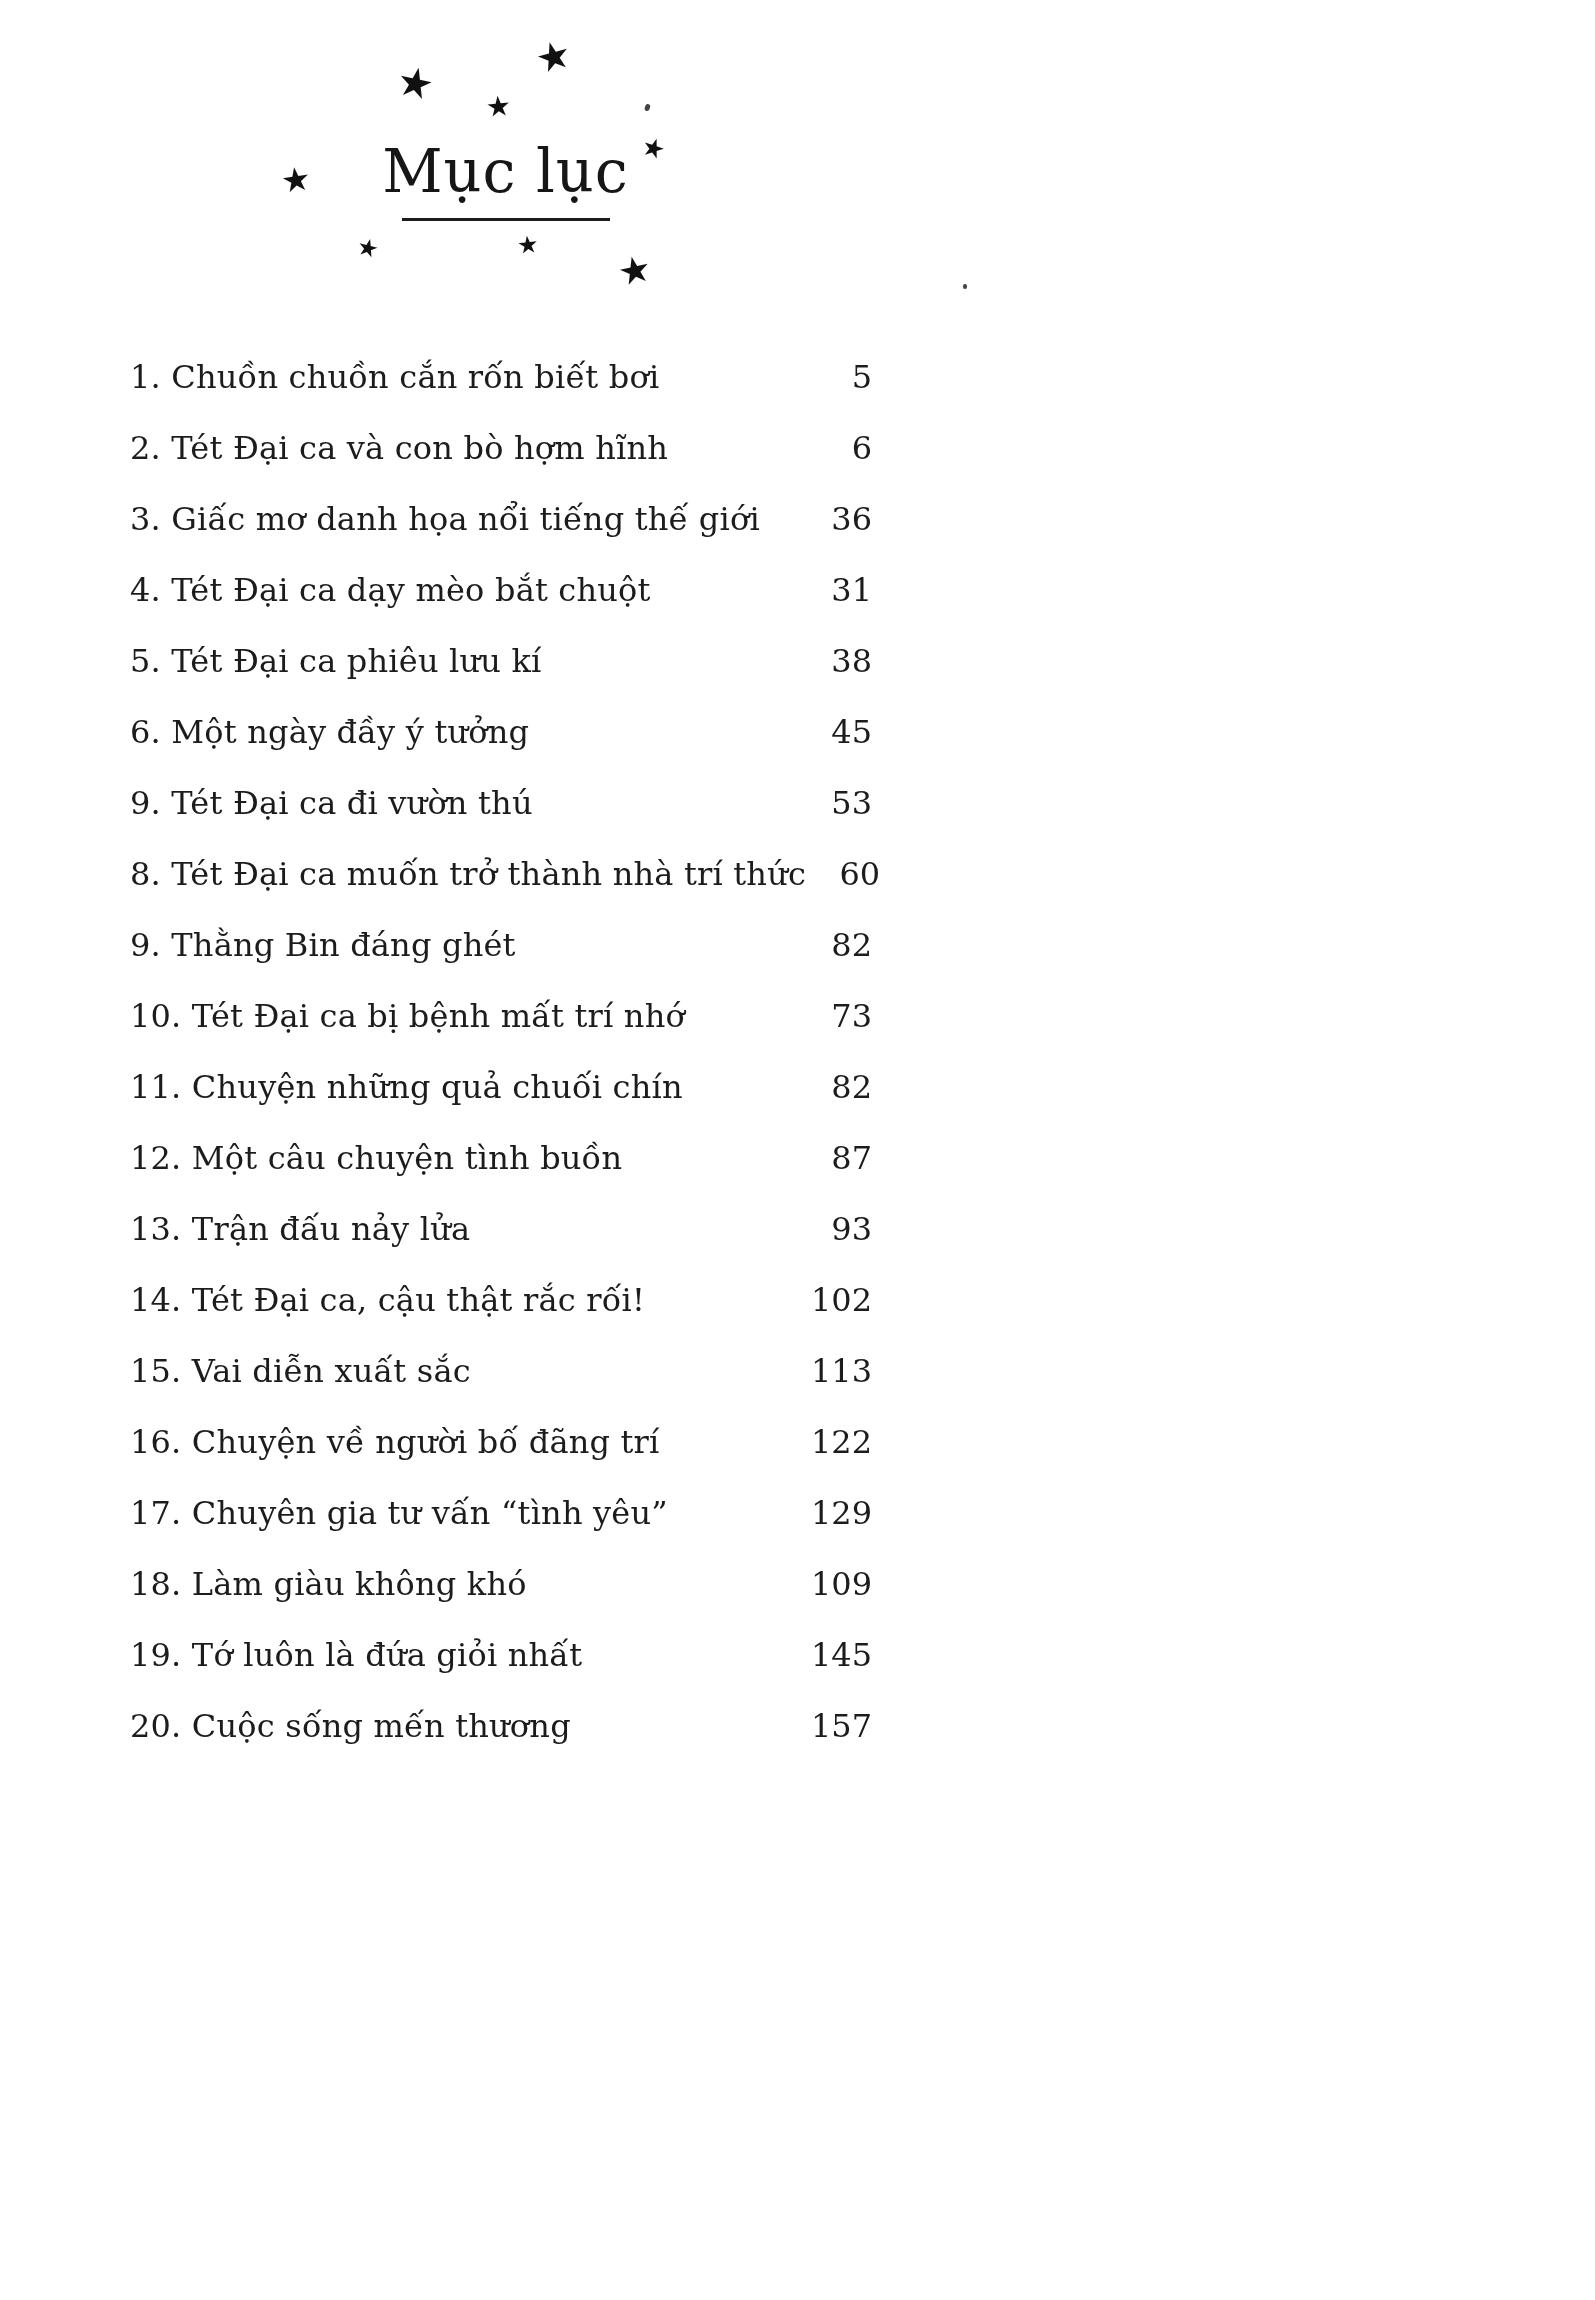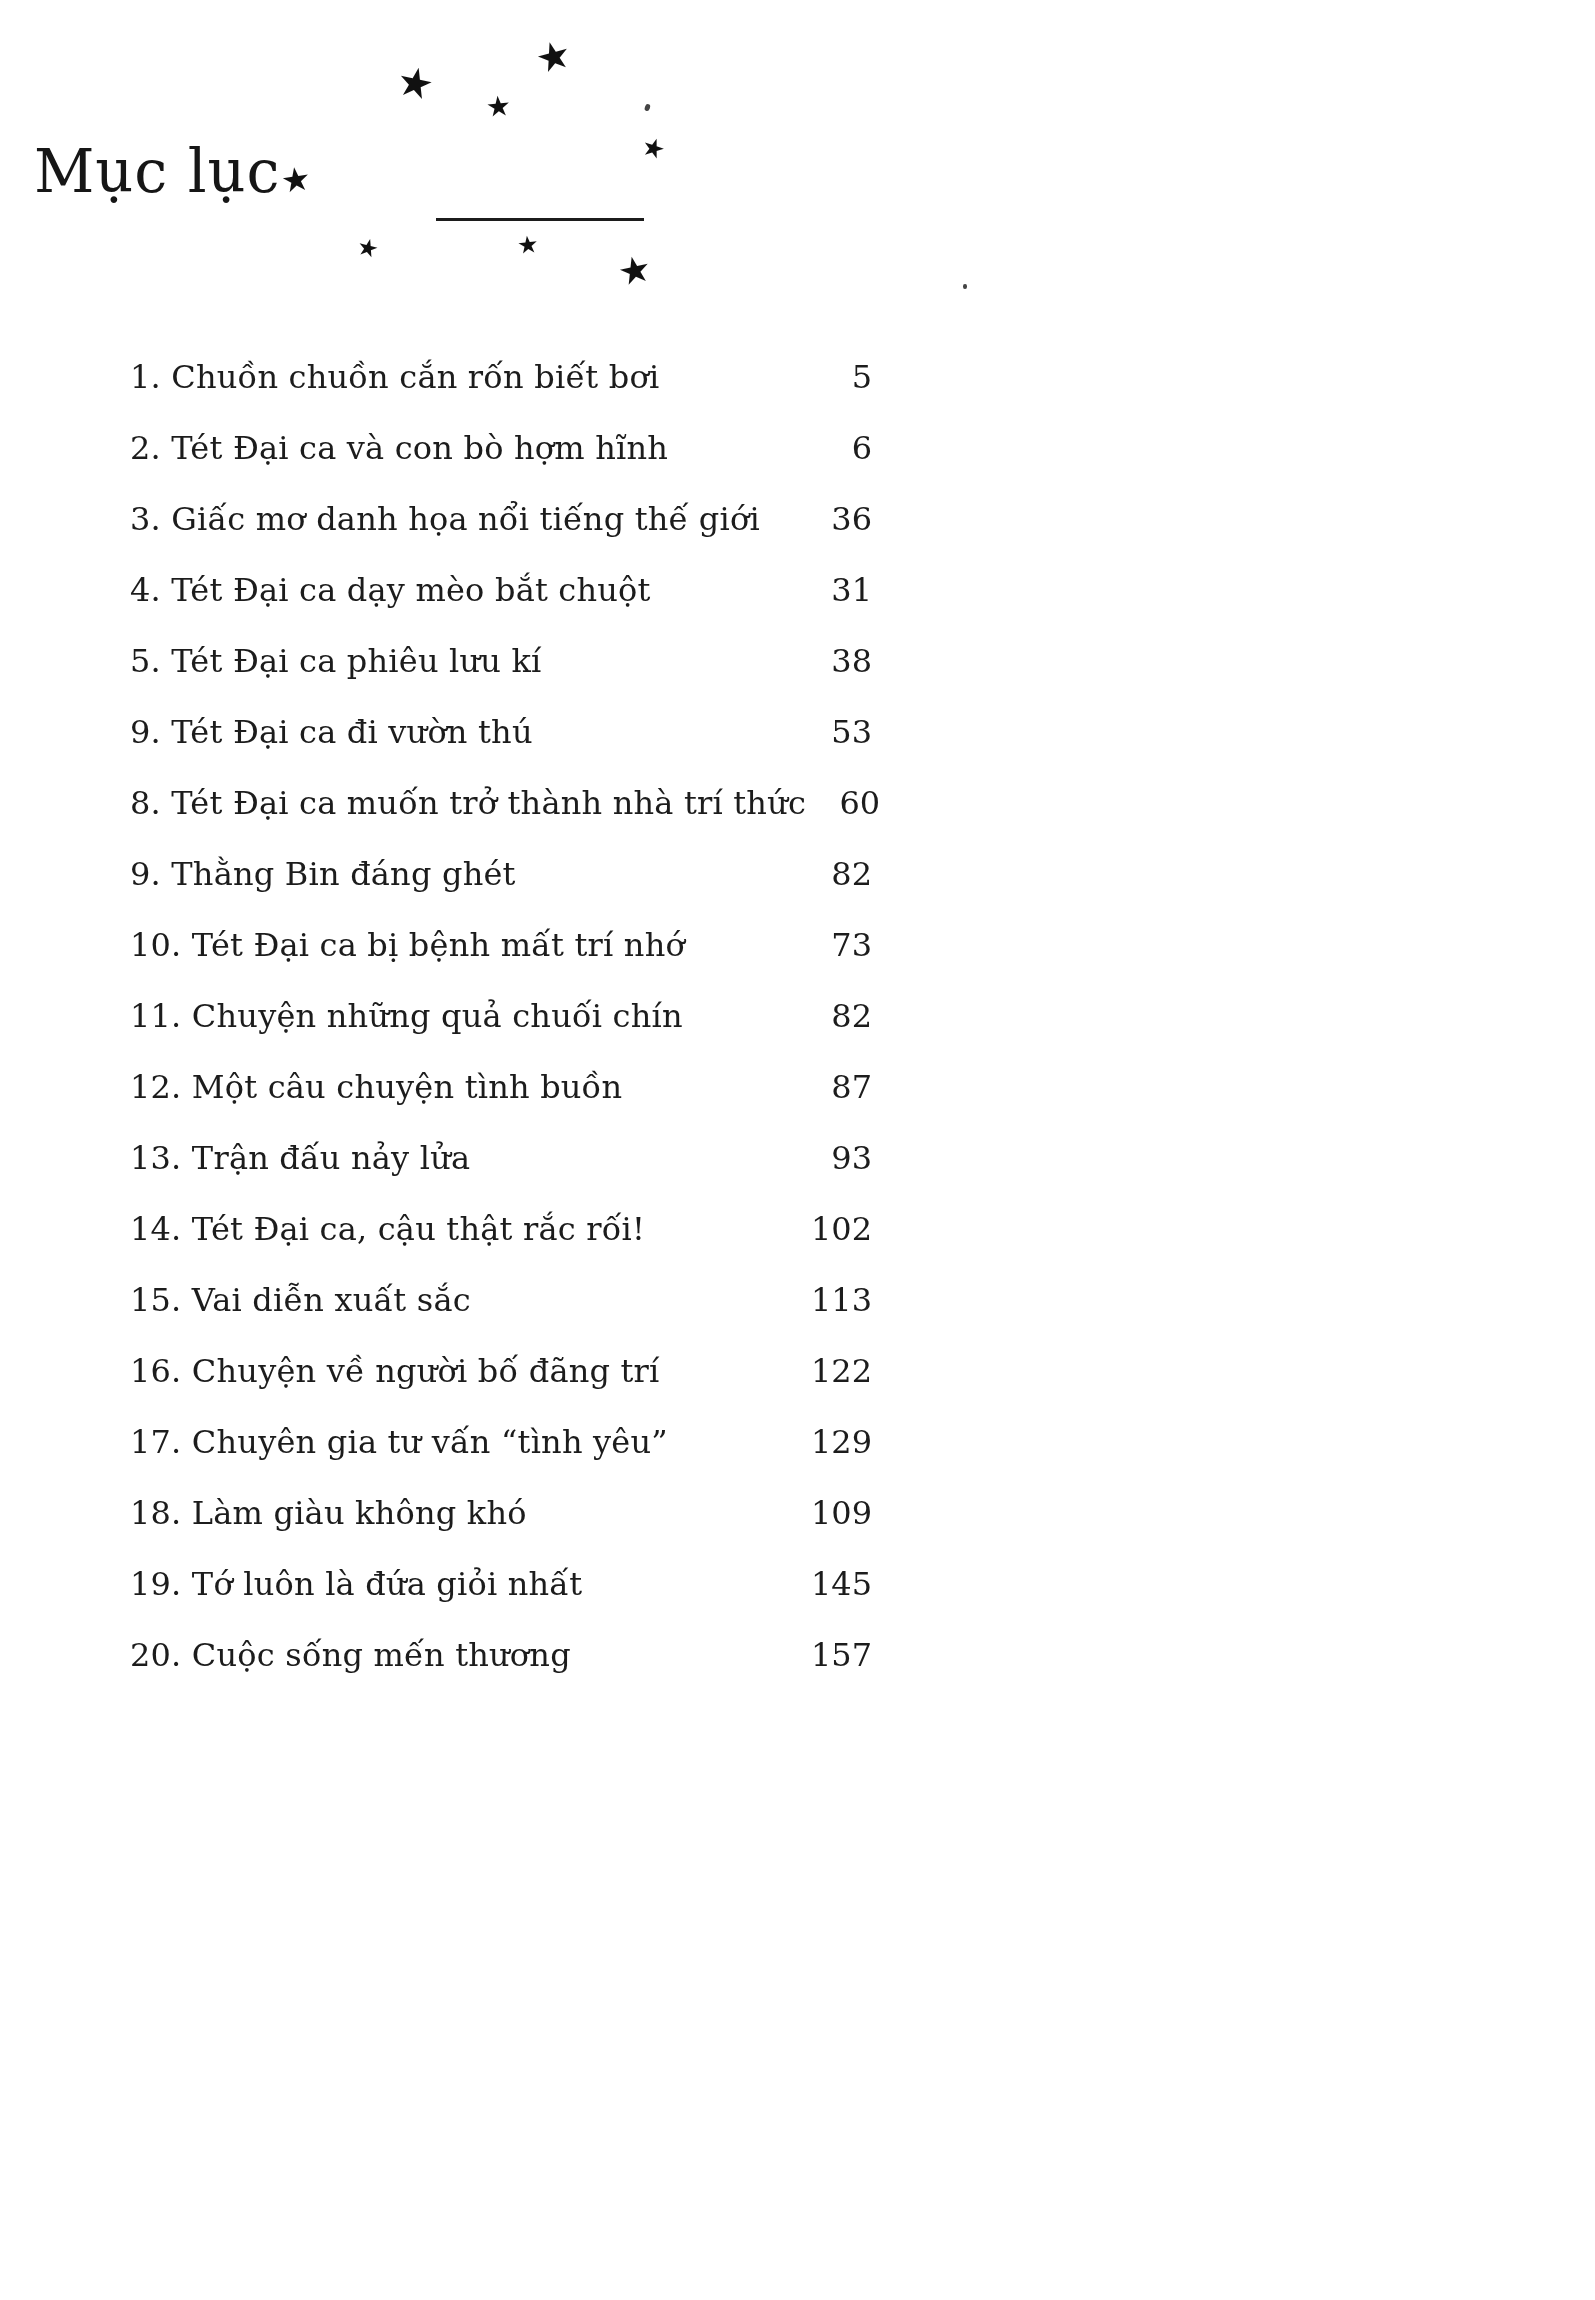--- a/index.html
+++ b/index.html
@@ -12,22 +12,21 @@
     color: #1c1c1c;
     overflow: hidden;
   }
 
   
   .header {
     position: absolute;
     top: 141px;
     left: 0;
     width: 1011px;
-    text-align: left;
-    margin-left: 34px;
+    text-align: center;
   }
   .title {
     font-size: 59px;
     line-height: 1.05;
     font-weight: 500;
     letter-spacing: 0.9px;
     color: #161616;
   }
   .title-underline {
     width: 208px;
@@ -129,20 +128,24 @@
   <div class="toc-row">
     <span class="toc-label">4. Tét Đại ca dạy mèo bắt chuột</span>
     <span class="toc-page">31</span>
   </div>
 
   <div class="toc-row">
     <span class="toc-label">5. Tét Đại ca phiêu lưu kí</span>
     <span class="toc-page">38</span>
   </div>
 
+  <div class="toc-row">
+    <span class="toc-label">6. Một ngày đầy ý tưởng</span>
+    <span class="toc-page">45</span>
+  </div>
 
   <div class="toc-row">
     <span class="toc-label">9. Tét Đại ca đi vườn thú</span>
     <span class="toc-page">53</span>
   </div>
 
   <div class="toc-row">
     <span class="toc-label">8. Tét Đại ca muốn trở thành nhà trí thức</span>
     <span class="toc-page">60</span>
   </div>

